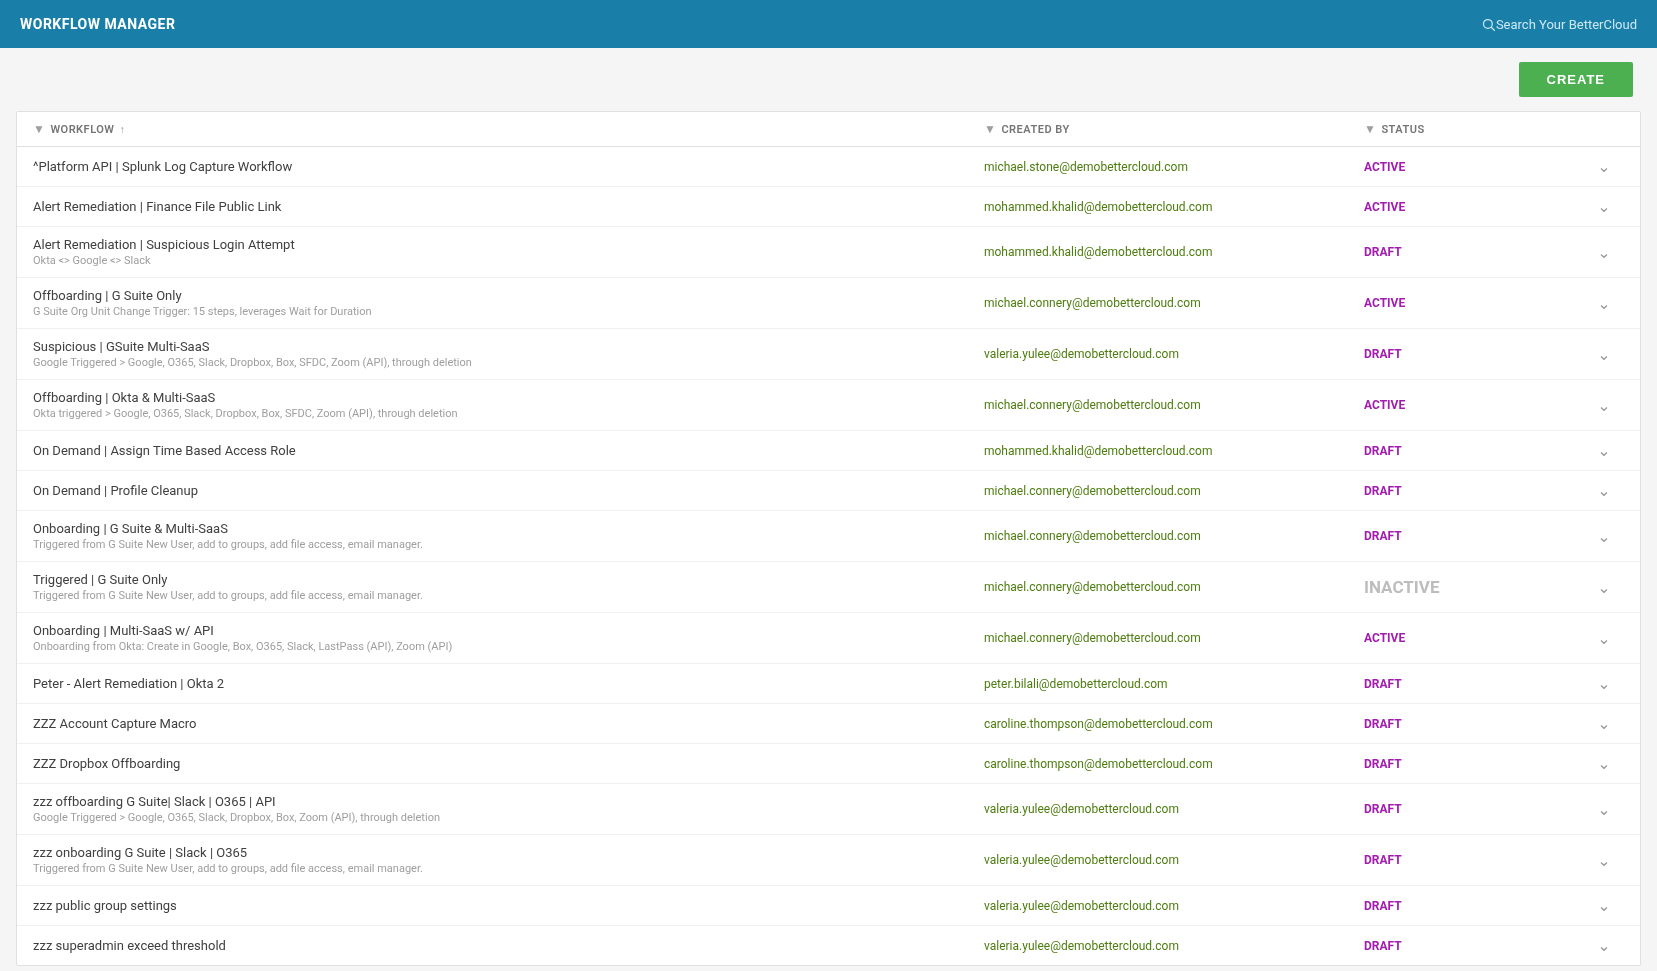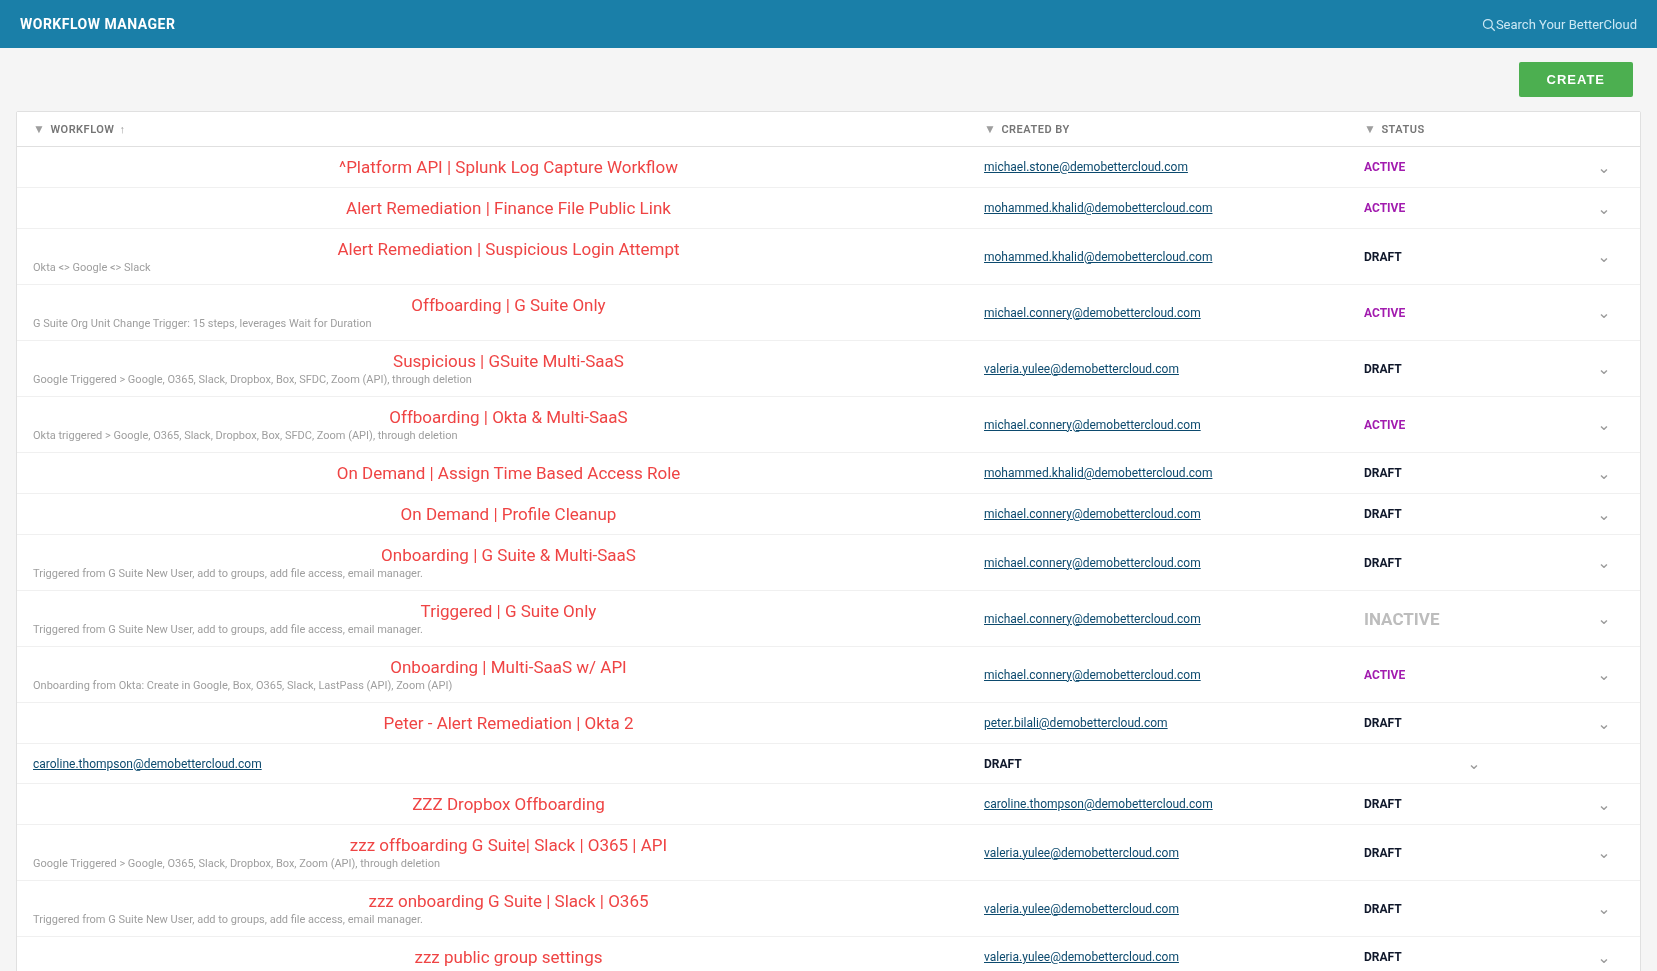--- a/index.html
+++ b/index.html
@@ -83,44 +83,42 @@
       grid-template-columns: 1fr 380px 220px 40px;
       border-bottom: 1px solid #f0f0f0;
       padding: 10px 16px;
       align-items: center;
       cursor: pointer;
     }
     .table-row:last-child { border-bottom: none; }
 
     .workflow-col {}
     .workflow-name {
-      font-size: 17px;
-      color: #ef4444;
+      font-size: 13px;
+      color: #404040;
       font-weight: 400;
-      text-align: center;
     }
     .workflow-desc {
       font-size: 11px;
       color: #9e9e9e;
       margin-top: 2px;
     }
 
     .created-by-col {
       font-size: 12px;
-      color: #0c4a6e;
-      text-decoration: underline;
+      color: #4d7c0f;
     }
 
     .status-col {
       display: flex;
       align-items: center;
       gap: 8px;
     }
     .status-active { color: #a21caf; font-weight: 700; font-size: 12px; }
-    .status-draft { color: #0f172a; font-weight: 700; font-size: 12px; }
+    .status-draft { color: #a21caf; font-weight: 700; font-size: 12px; }
     .status-inactive { color: #bdbdbd; font-weight: 700; font-size: 17px; }
 
     .chevron-col {
       display: flex;
       align-items: center;
       justify-content: center;
       color: #9e9e9e;
       font-size: 16px;
     }
   </style>
@@ -311,20 +309,24 @@
       </div>
       <div class="created-by-col">peter.bilali@demobettercloud.com</div>
       <div class="status-col">
         <span class="status-draft">DRAFT</span>
       </div>
       <div class="chevron-col">
         <span>⌄</span>
       </div>
     </div>
       <div class="table-row">
+      <div class="workflow-col">
+        <div class="workflow-name">ZZZ Account Capture Macro</div>
+
+      </div>
       <div class="created-by-col">caroline.thompson@demobettercloud.com</div>
       <div class="status-col">
         <span class="status-draft">DRAFT</span>
       </div>
       <div class="chevron-col">
         <span>⌄</span>
       </div>
     </div>
       <div class="table-row">
       <div class="workflow-col">

